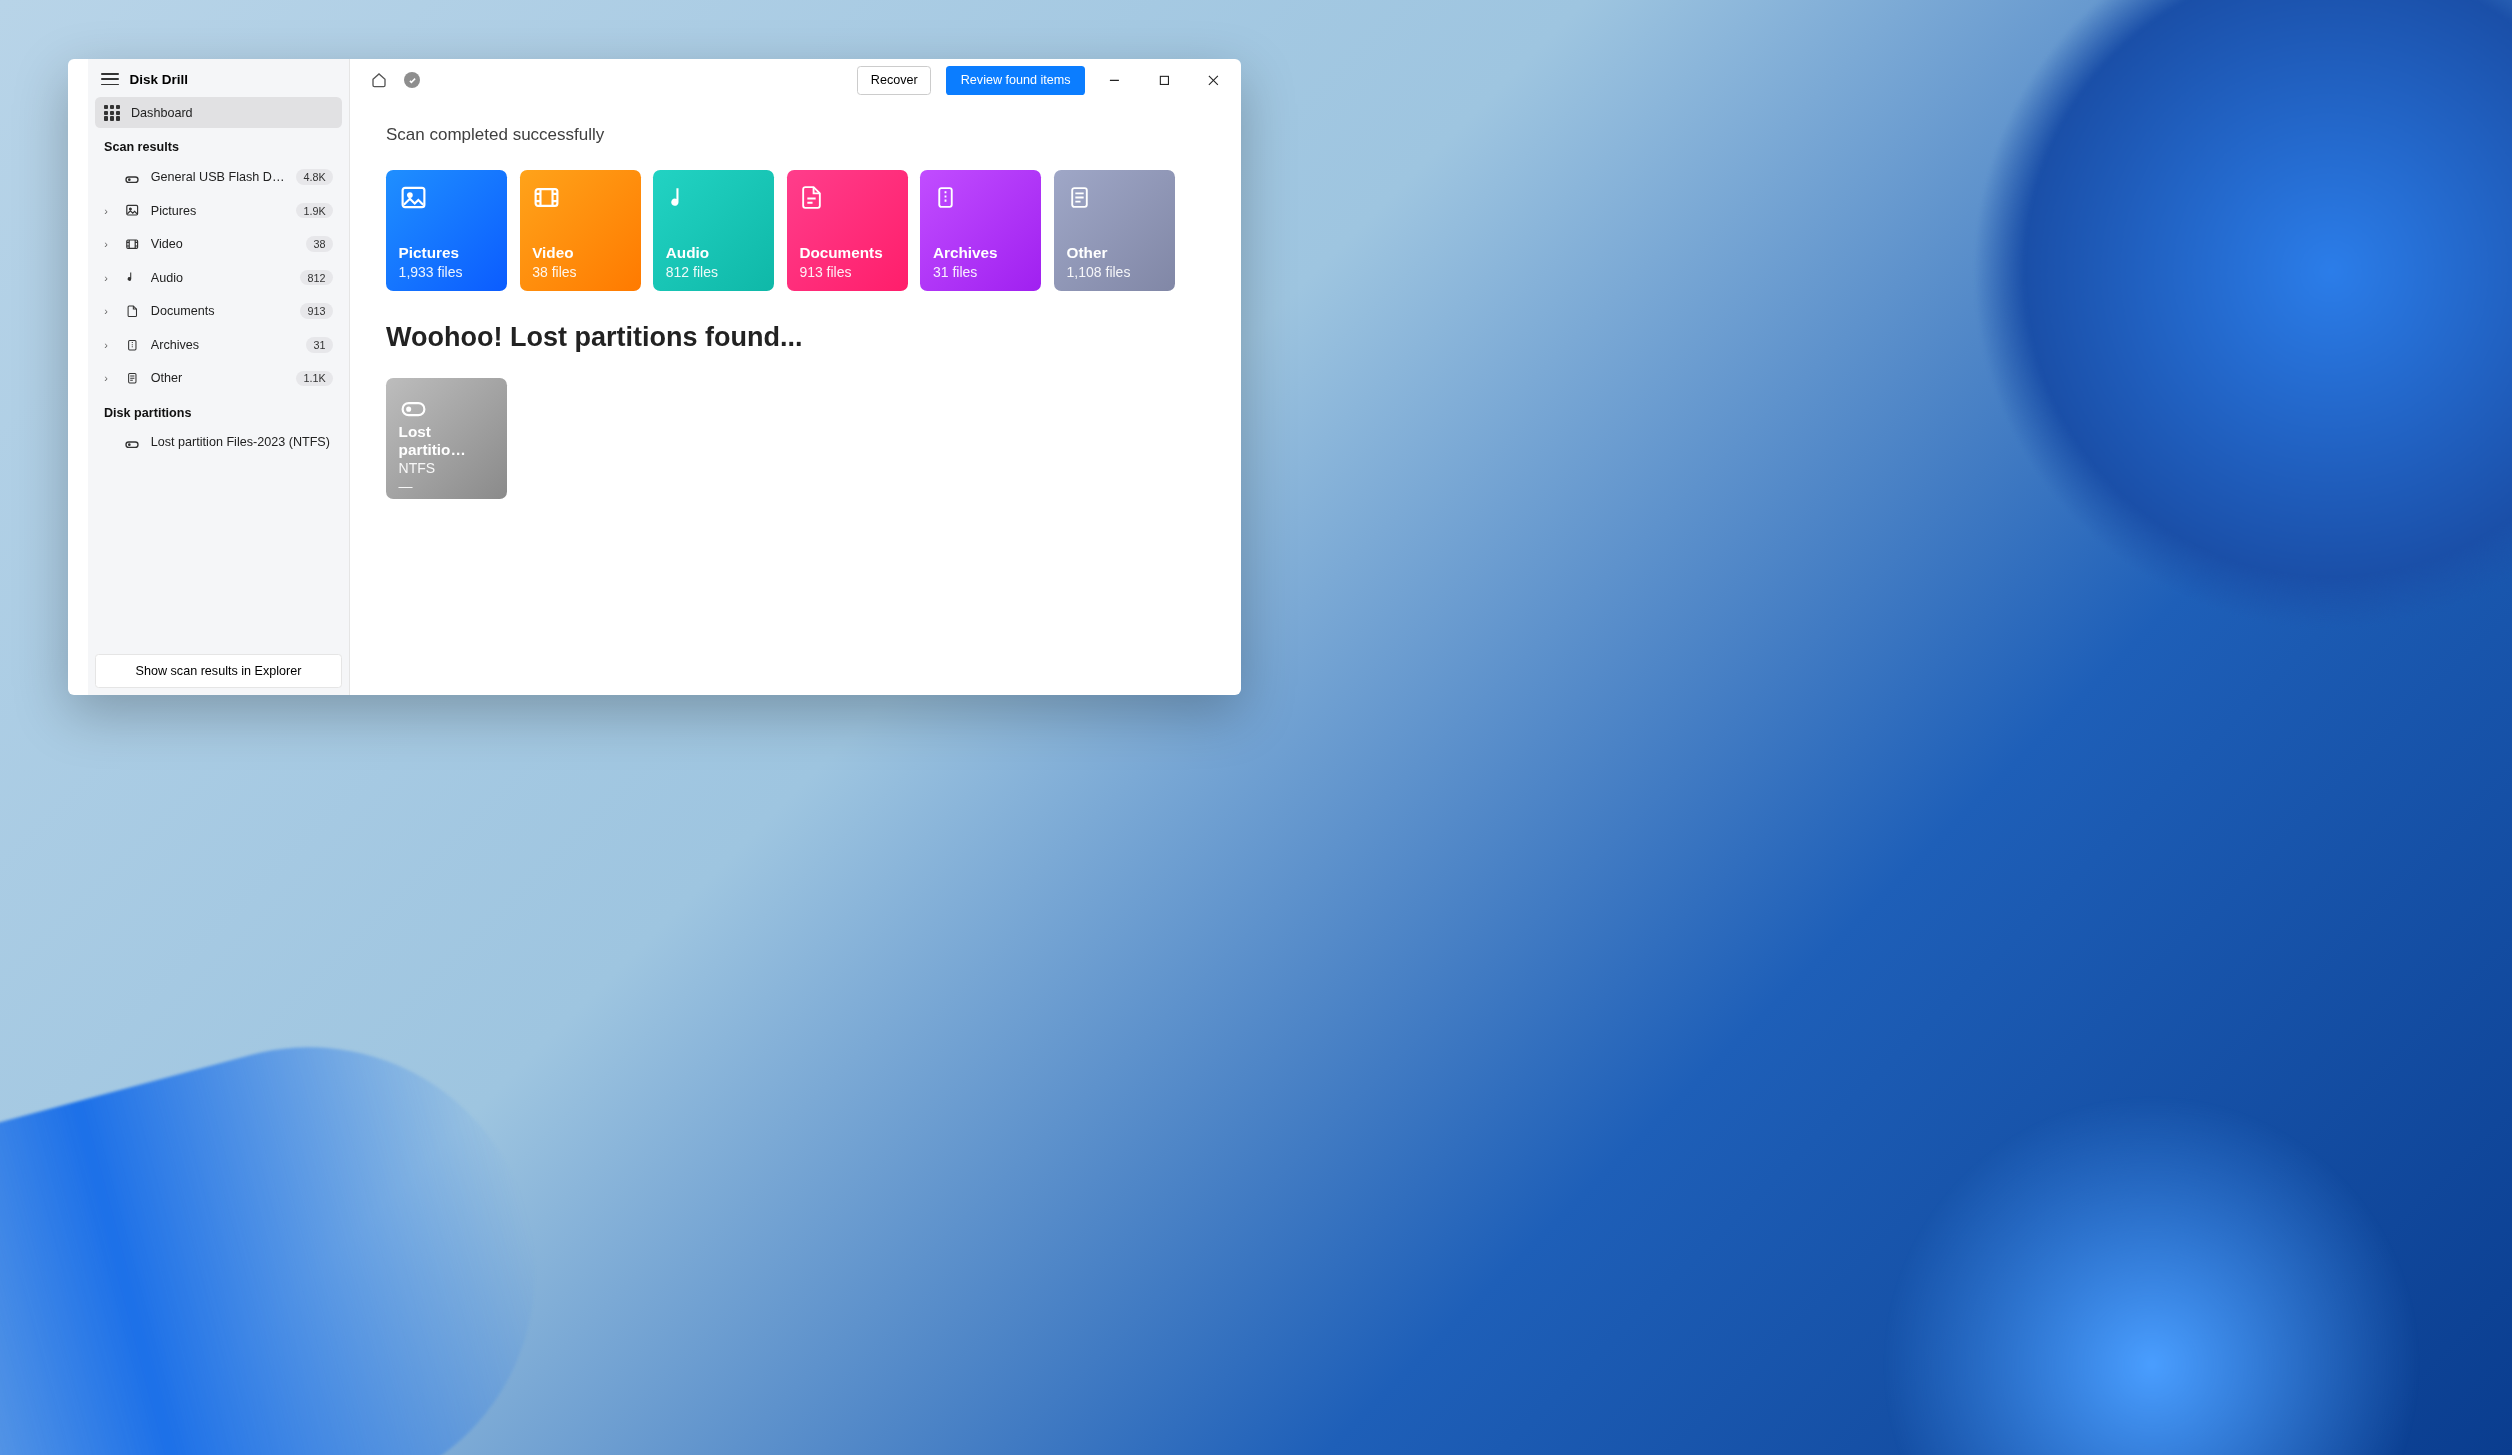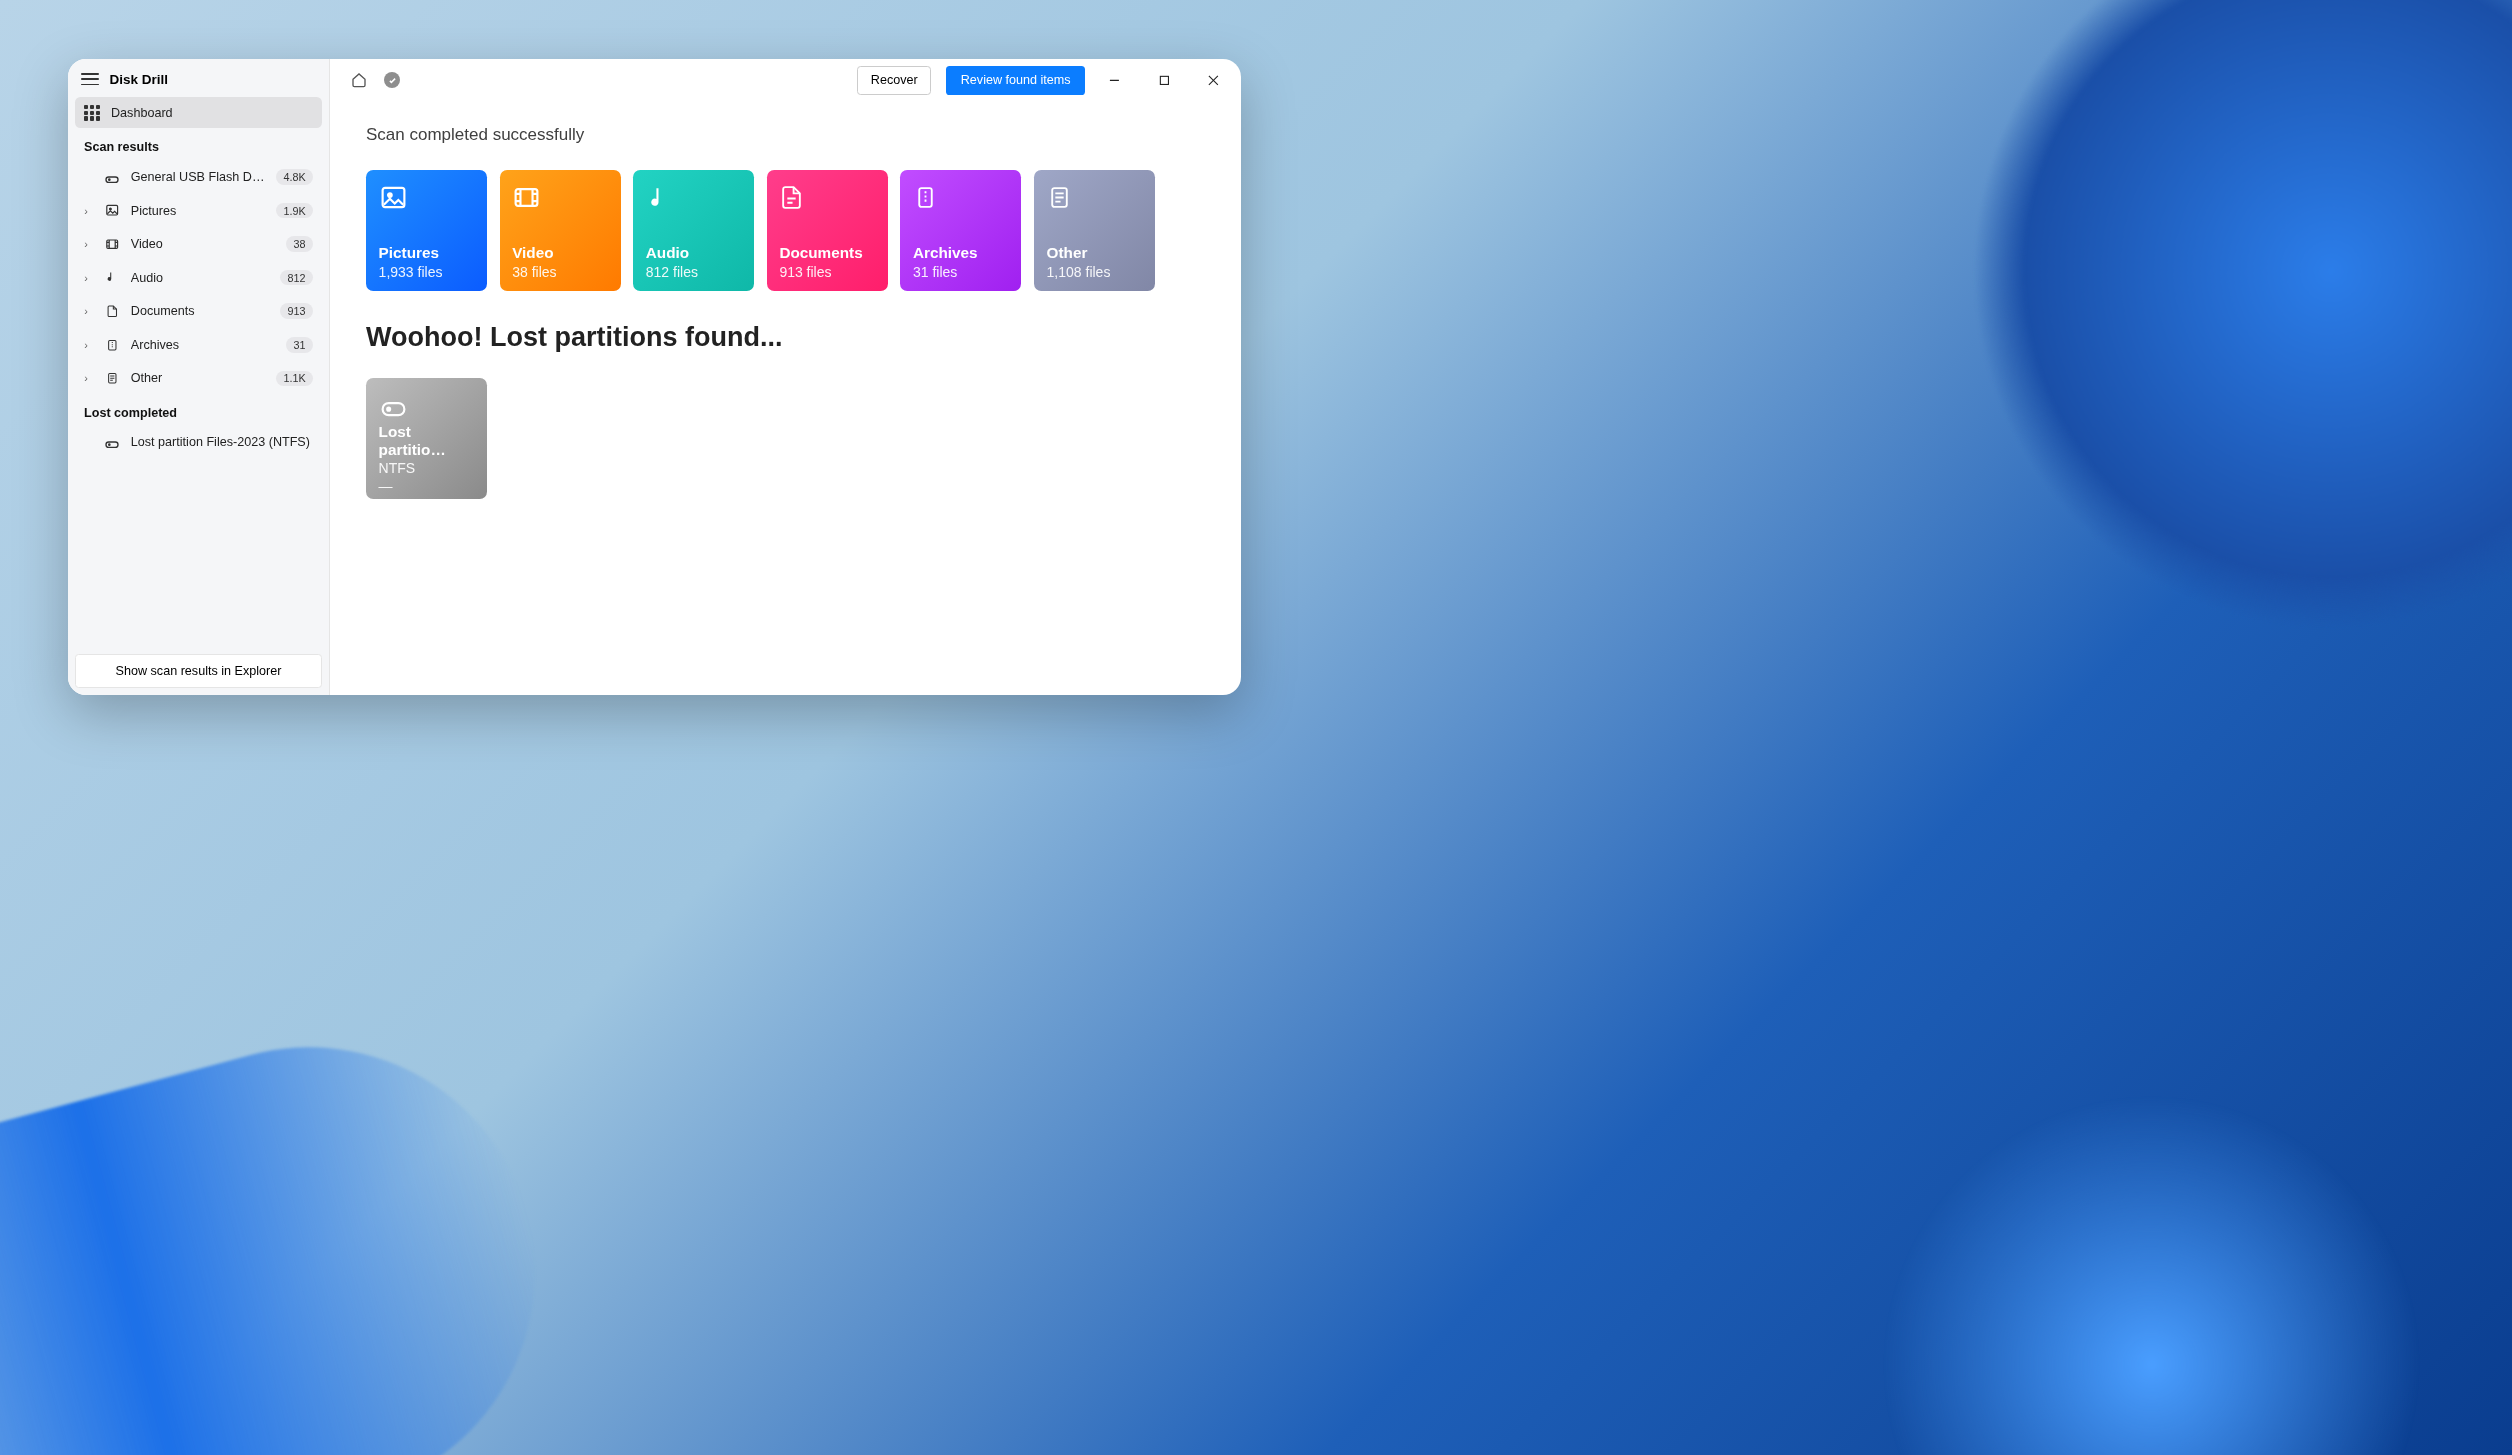--- a/index.html
+++ b/index.html
@@ -21,24 +21,25 @@
   .bloom2 { width: 541px; height: 541px; background: radial-gradient(circle, #4a9eff 0%, transparent 70%); right: 90px; bottom: -180px; }
   .bloom3 { width: 812px; height: 451px; background: linear-gradient(90deg, transparent, #1c70e8, transparent); left: -271px; bottom: -90px; transform: rotate(-15deg); border-radius: 226px; }
 
   .window {
     position: absolute;
     left: 68px;
     top: 59px;
     width: 1173px;
     height: 636px;
     background: #fff;
-    border-radius: 18px;
+    border-radius: 6px;
     box-shadow: 0 18px 54px rgba(0,0,0,0.25);
     display: flex;
     overflow: hidden;
+    padding-left: 20px;
   }
   .sidebar {
     width: 262px;
     background: #f5f6f8;
     display: flex;
     flex-direction: column;
     border-right: 0.9px solid #e5e5e5;
   }
   .sidebar-header {
     display: flex;
@@ -231,21 +232,21 @@
       <span class="icon-slot">
         <svg width="12.6" height="14.4" viewBox="0 0 24 24" fill="none" stroke="#333" stroke-width="2">
             <rect x="5" y="3" width="14" height="18" rx="2"></rect>
             <path d="M8 8h8M8 12h8M8 16h5"></path>
           </svg>
       </span>
       <span class="label">Other</span>
       <span class="badge">1.1K</span>
     </div>
 
-    <div class="section-title">Lost completed</div>
+    <div class="section-title">Disk partitions</div>
 
     <div class="nav-item">
       <span class="chev" style="visibility:hidden">›</span>
       <span class="icon-slot">
         <svg width="16" height="16" viewBox="0 0 24 24" fill="none" stroke="#333" stroke-width="2">
             <rect x="3" y="12" width="18" height="8" rx="4"></rect>
             <circle cx="8" cy="16" r="1" fill="#333"></circle>
           </svg>
       </span>
       <span class="label">Lost partition Files-2023 (NTFS)</span>

